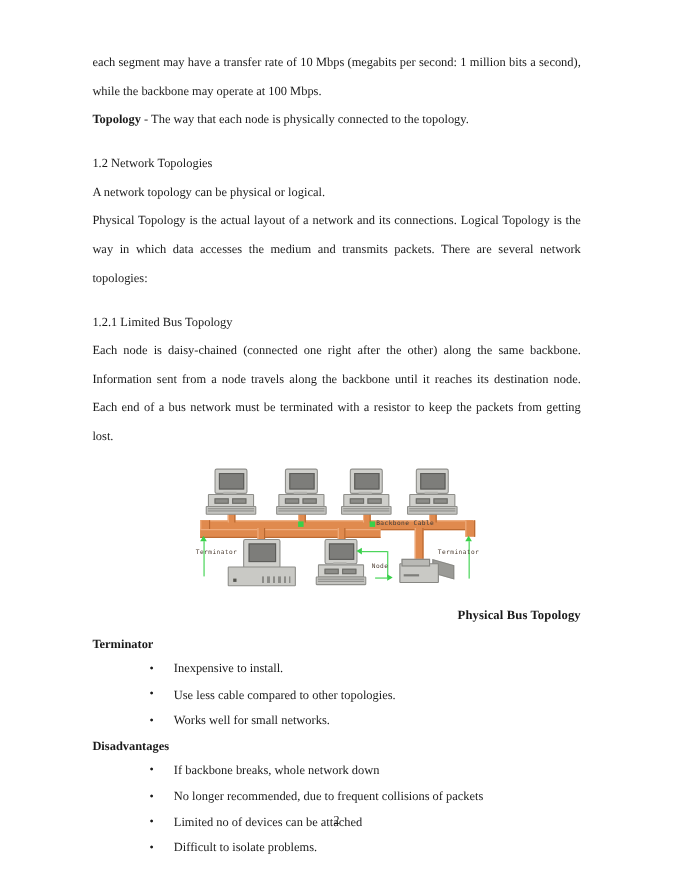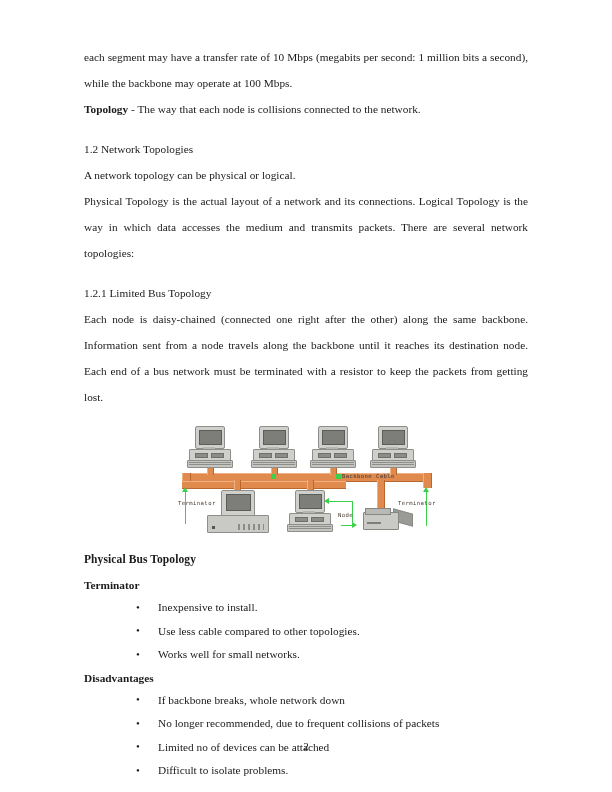--- a/index.html
+++ b/index.html
@@ -55,21 +55,21 @@
   .figure {
     position: relative;
     display: inline-block;
     width: 280px;
     height: 116px;
     background: #ffffff;
   }
   .fig-caption {
     font-size: 11.5px;
     font-weight: bold;
-    text-align: left;
+    text-align: right;
     margin-top: 9px;
     letter-spacing: .1px;
   }
 
   
   .bus-main {
     position: absolute;
     background: #e08a4e;
     border-top: 1px solid #f0b082;
     border-bottom: 1px solid #b8672f;
@@ -290,21 +290,21 @@
   }
 </style>
 </head>
 <body>
 
 <div class="page">
   <div class="content">
 
     <p class="body-text">each segment may have a transfer rate of 10 Mbps (megabits per second: 1 million bits a second), while the backbone may operate at 100 Mbps.</p>
 
-    <p class="body-text last"><span class="bold-lead">Topology</span><span> - The way that each node is collisions connected to the network.</span></p>
+    <p class="body-text last"><span class="bold-lead">Topology</span><span> - The way that each node is physically connected to the topology.</span></p>
 
     <div class="spacer-md"></div>
 
     <p class="heading">1.2 Network Topologies</p>
 
     <p class="body-text last">A network topology can be physical or logical.</p>
 
     <p class="body-text">Physical Topology is the actual layout of a network and its connections. Logical Topology is the way in which data accesses the medium and transmits packets. There are several network topologies:</p>
 
     <div class="spacer-md"></div>

